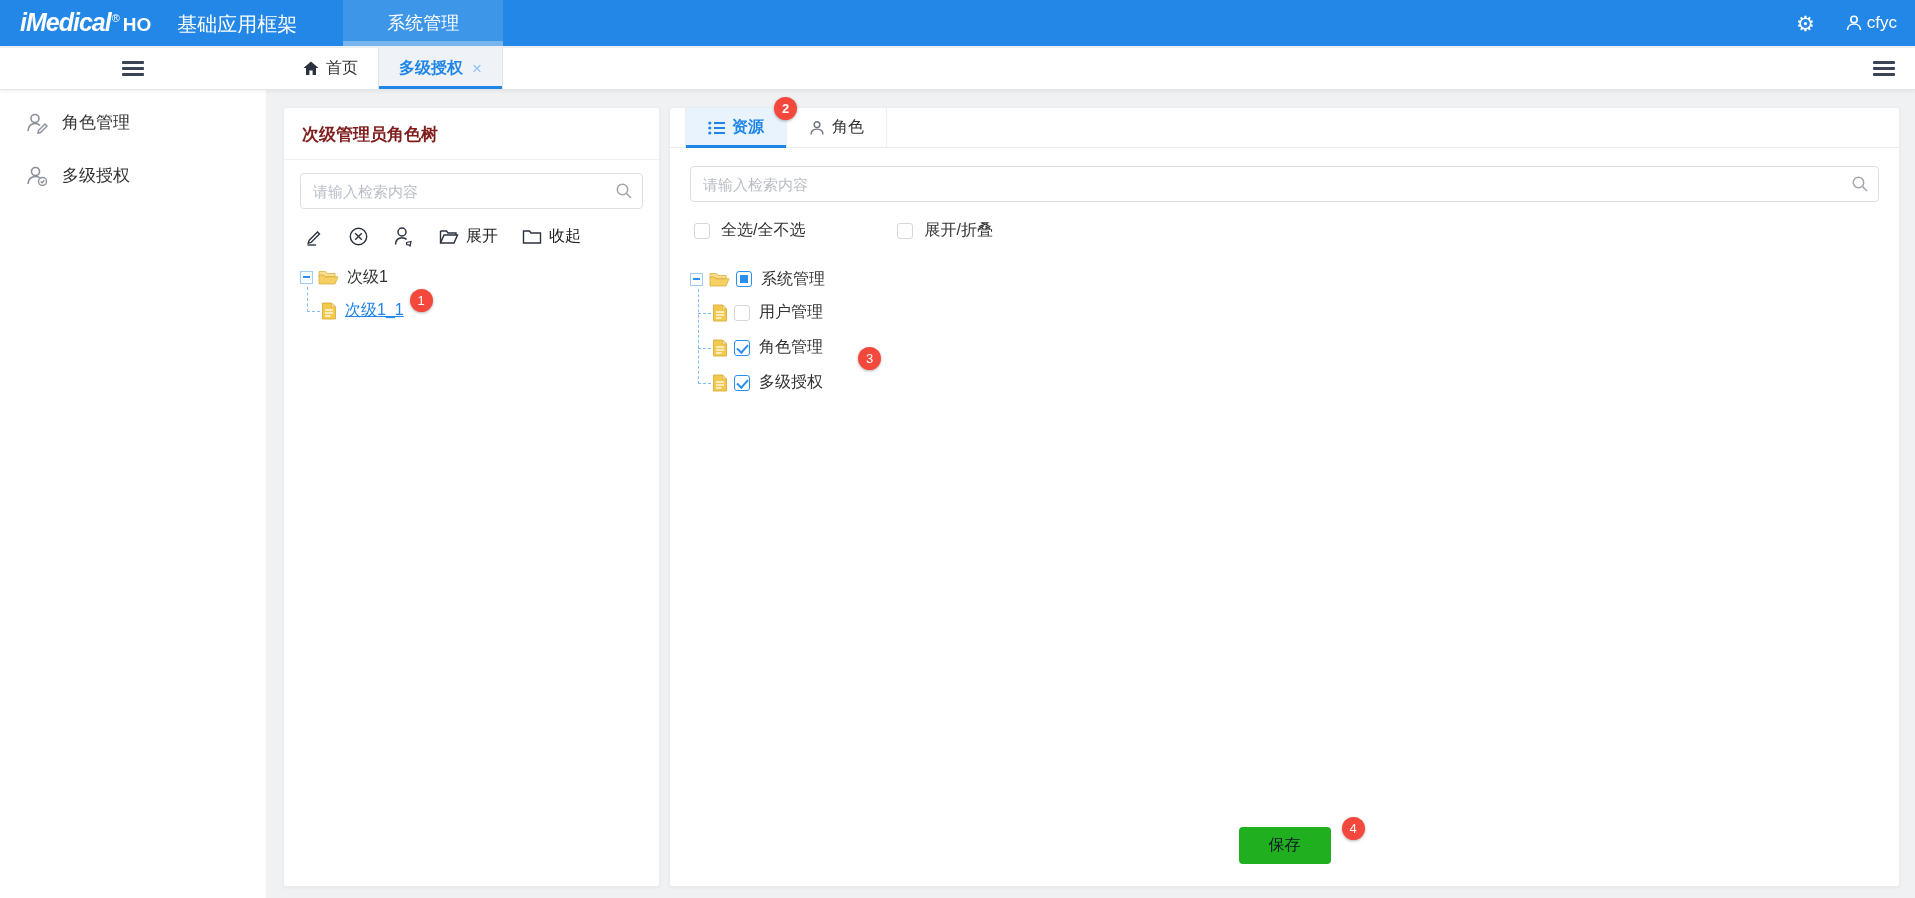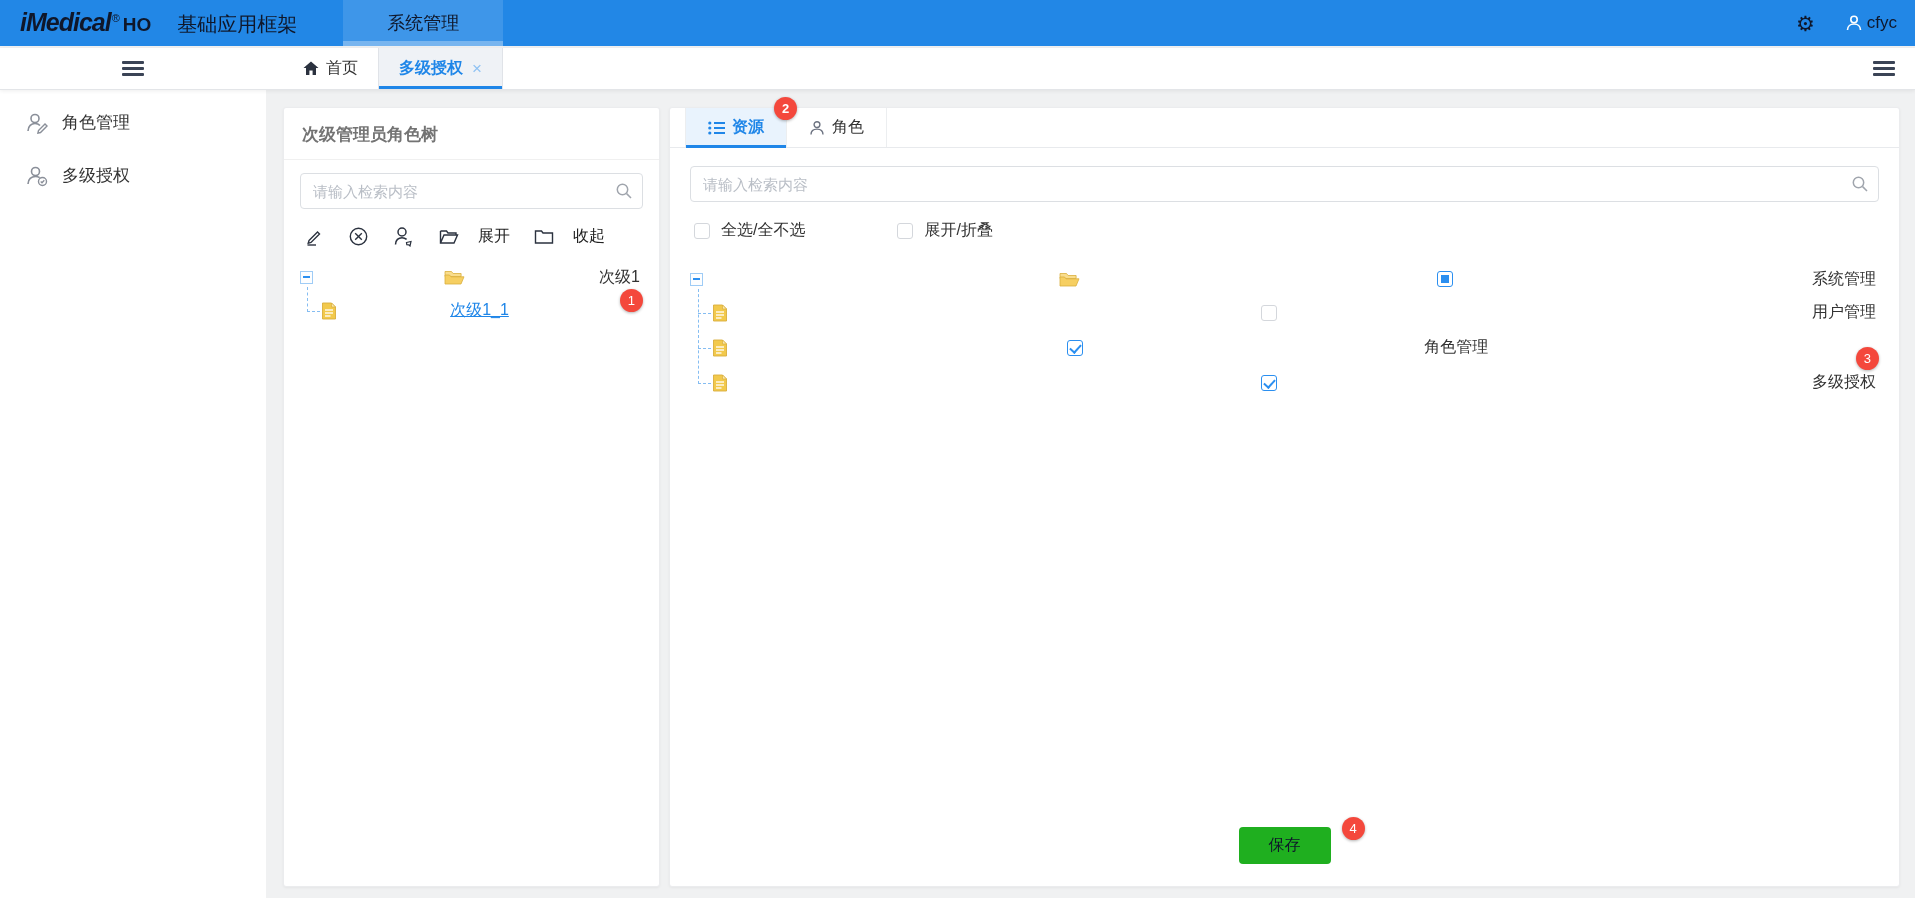--- a/index.html
+++ b/index.html
@@ -4,21 +4,21 @@
 <style>
   * { box-sizing: border-box; margin: 0; padding: 0; }
   html,body { width:1915px; height:898px; }
   body {
     font-family: "Liberation Sans", sans-serif;
     background:#f0f1f2; color:#333; overflow:hidden; position:relative;
   }
   
   .app-header{
     position:absolute; top:0; left:0; width:1915px; height:46px;
-    background:#2287e6; color:#0f172a; display:flex; align-items:center; z-index:20;
+    background:#2287e6; color:#ffffff; display:flex; align-items:center; z-index:20;
   }
   .brand{ display:flex; align-items:baseline; margin-left:20px; white-space:nowrap; }
   .brand .logo{ font-size:25px; font-weight:bold; font-style:italic; letter-spacing:-1px; }
   .brand .reg{ font-size:11px; vertical-align:super; position:relative; top:-9px; margin:0 1px; }
   .brand .ho{ font-size:19px; font-weight:bold; margin-left:2px; }
   .brand .product{ font-size:20px; margin-left:26px; font-weight:500; }
   .top-menu-item{
     margin-left:46px; height:46px; display:flex; align-items:center; padding:0 44px;
     font-size:18px; background:rgba(255,255,255,0.13); position:relative; cursor:pointer;
   }
@@ -50,38 +50,38 @@
   .sidebar{ position:absolute; top:88px; left:0; width:266px; height:810px; background:#fff; }
   .side-item{ display:flex; align-items:center; gap:13px; padding:15px 26px; font-size:17px; color:#333; cursor:pointer; }
   .side-item:first-child{ margin-top:8px; }
   .side-item svg{ flex:0 0 auto; }
 
   
   .card{ position:absolute; background:#fff; border:1px solid #ebecee; border-radius:3px; box-shadow:0 1px 3px rgba(0,0,0,0.05); }
   .card-left{ left:283px; top:107px; width:377px; height:780px; }
   .card-right{ left:669px; top:107px; width:1231px; height:780px; }
 
-  .panel-title{ padding:15px 18px 13px; font-size:17px; font-weight:bold; color:#737373; border-bottom:1px solid #f0f0f0; }
+  .panel-title{ padding:15px 18px 13px; font-size:17px; font-weight:bold; color:#7f1d1d; border-bottom:1px solid #f0f0f0; }
 
   .search-box{ position:relative; margin:13px 16px 8px; }
   .search-box input{
     width:100%; height:36px; border:1px solid #dcdfe3; border-radius:4px;
     padding:0 30px 0 12px; font-size:15px; color:#333; outline:none; background:#fff;
     font-family:"Liberation Sans", sans-serif;
   }
   .search-box input::placeholder{ color:#b9bec6; }
   .search-box .mag{ position:absolute; right:10px; top:9px; }
 
   
   .tool-row{ display:flex; align-items:center; gap:24px; padding:9px 20px 8px; font-size:16px; color:#222; }
-  .tool-btn{ display:flex; align-items:center; gap:19px; cursor:pointer; }
+  .tool-btn{ display:flex; align-items:center; gap:7px; cursor:pointer; }
 
   
   .tree{ padding:6px 16px; font-size:16px; }
-  .tree-row{ display:flex; align-items:center; height:32px; gap:5px;justify-content:space-between; }
+  .tree-row{ display:flex; align-items:center; height:32px; gap:5px; }
   .exp{ width:13px; height:13px; border:1px solid #9fccf6; background:#fdfeff; position:relative; flex:0 0 auto; cursor:pointer; }
   .exp::after{ content:''; position:absolute; left:2px; right:2px; top:50%; margin-top:-1px; height:2px; background:#2b8ff0; }
   .tree-label{ cursor:pointer; padding:1px 3px; }
   .tree-label.selected{ color:#1f86e8; text-decoration:underline; }
   .tree-children{ position:relative; margin-left:7px; }
   .tree-children::before{ content:''; position:absolute; left:0; top:-6px; bottom:16px; border-left:1px dashed #85bdf2; }
   .tree-children .tree-row{ padding-left:14px; position:relative; height:35px; }
   .tree-children .tree-row::before{ content:''; position:absolute; left:0; width:13px; top:50%; border-top:1px dashed #85bdf2; }
 
   .cb{ width:16px; height:16px; border:1px solid #d4d7dc; border-radius:3px; background:#fff; position:relative; flex:0 0 auto; cursor:pointer; }

